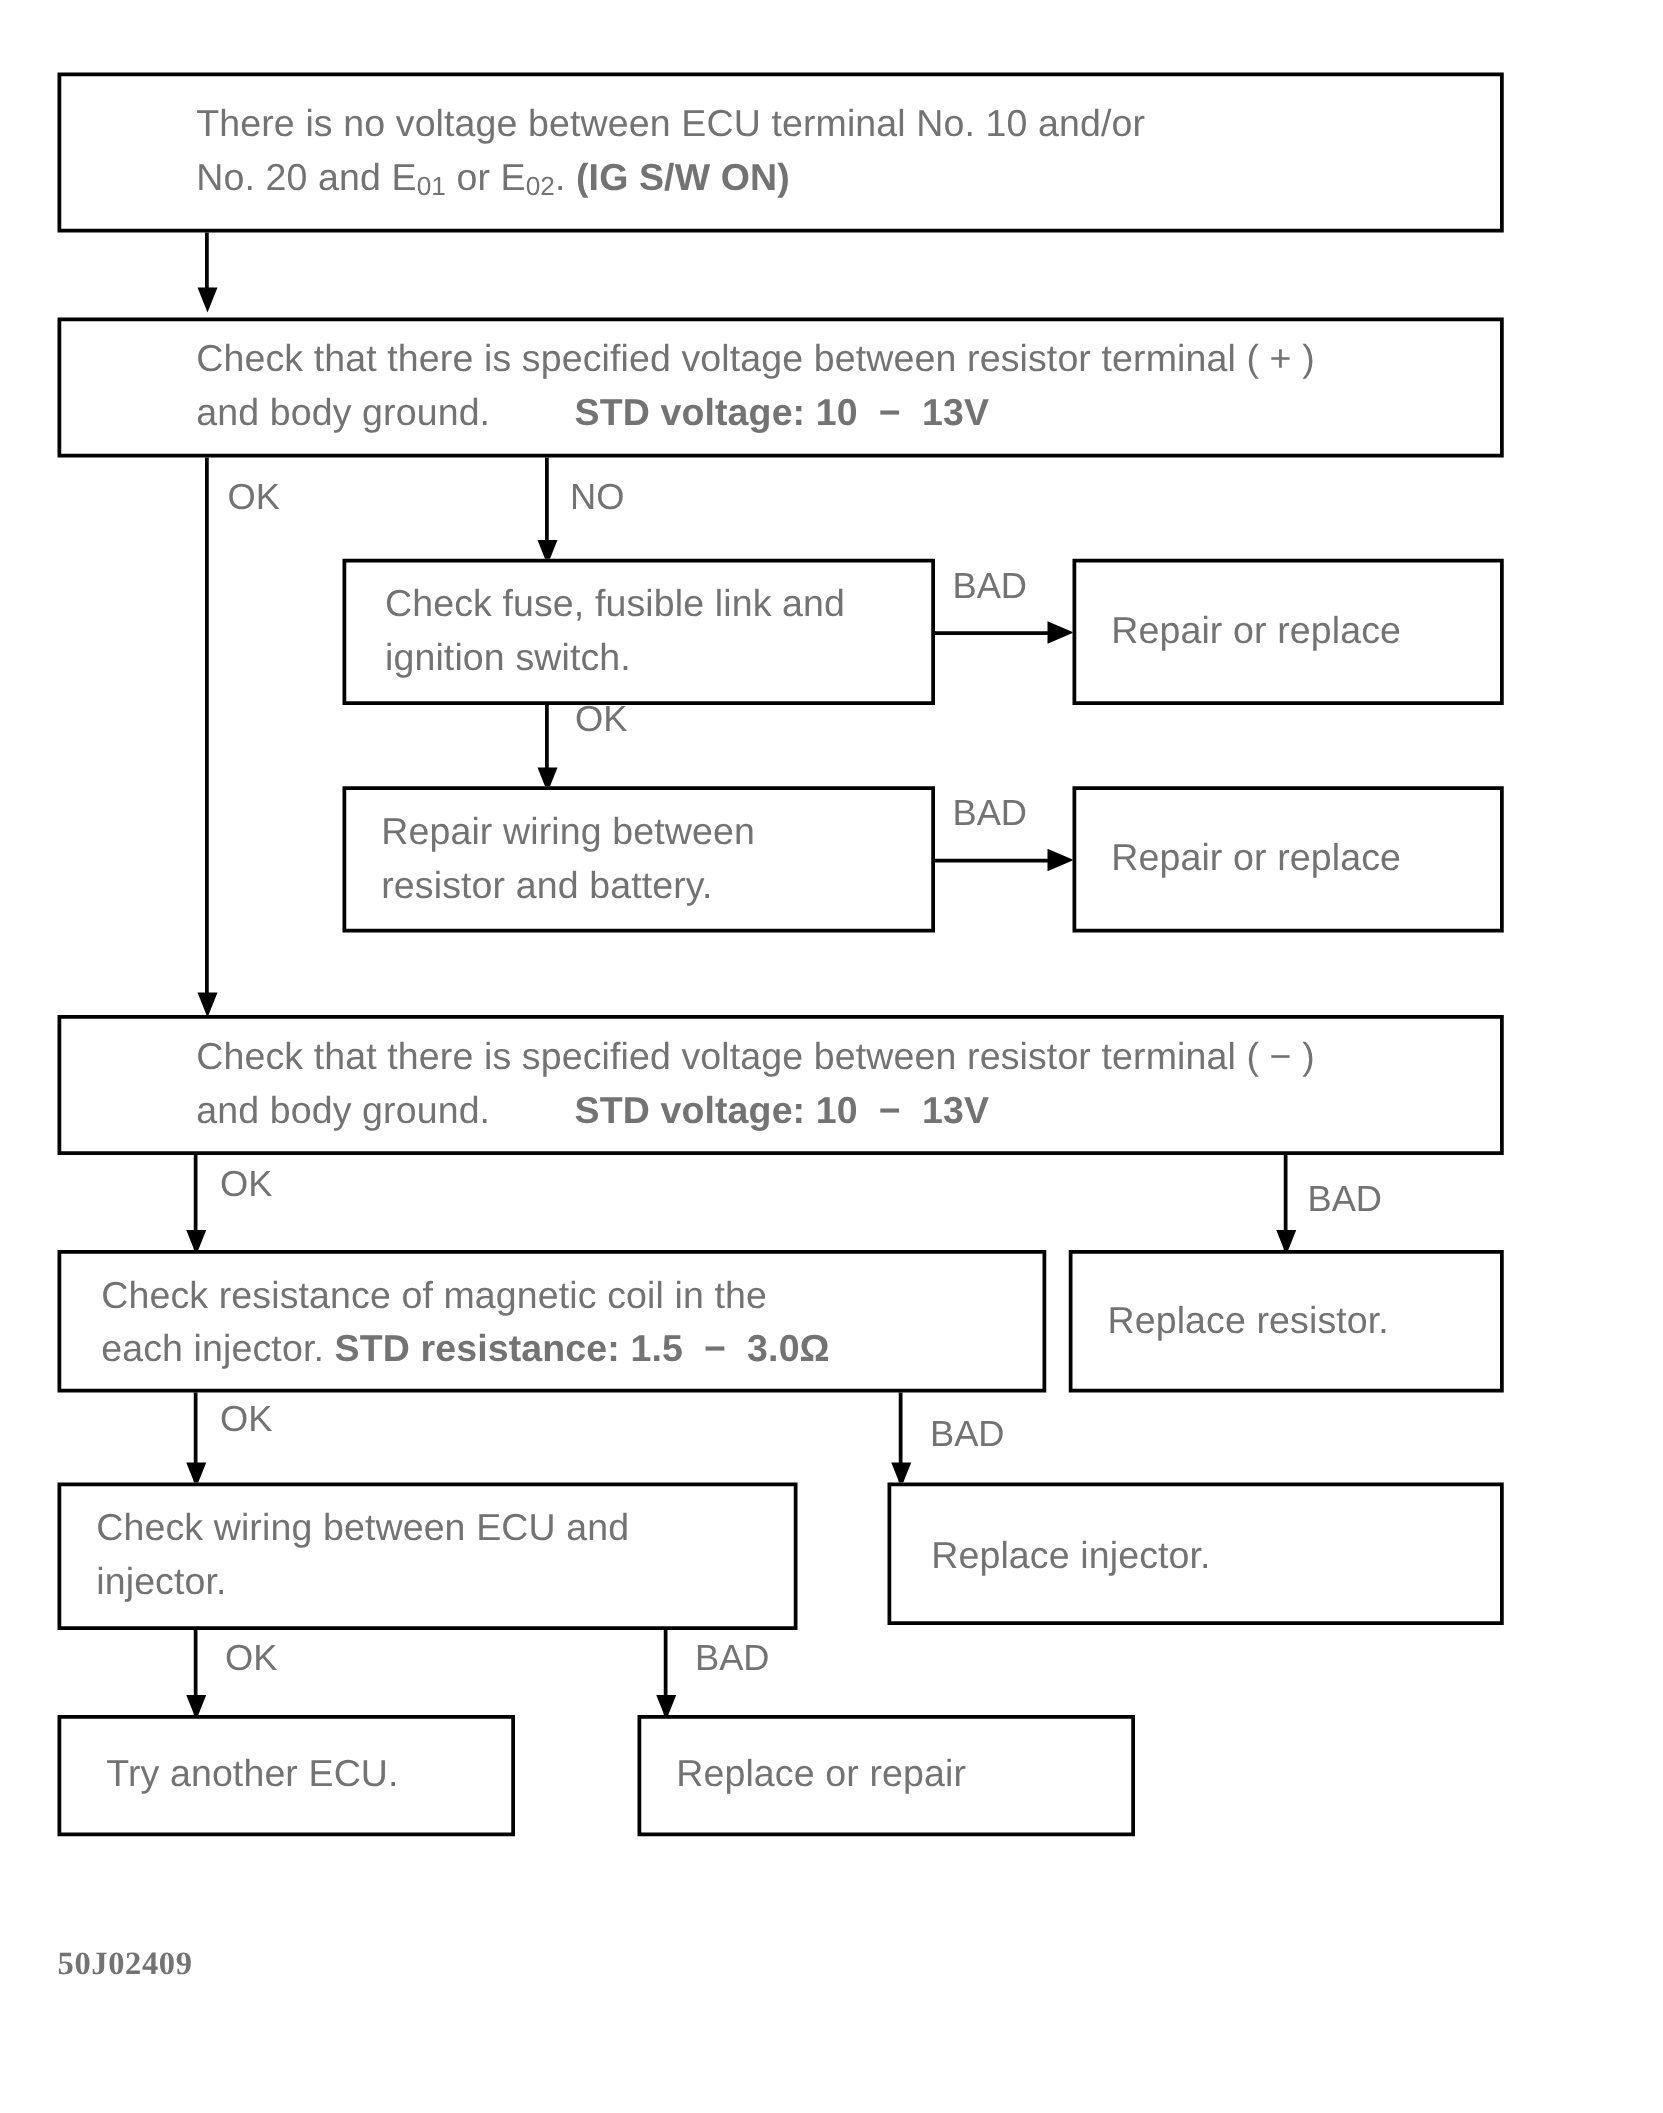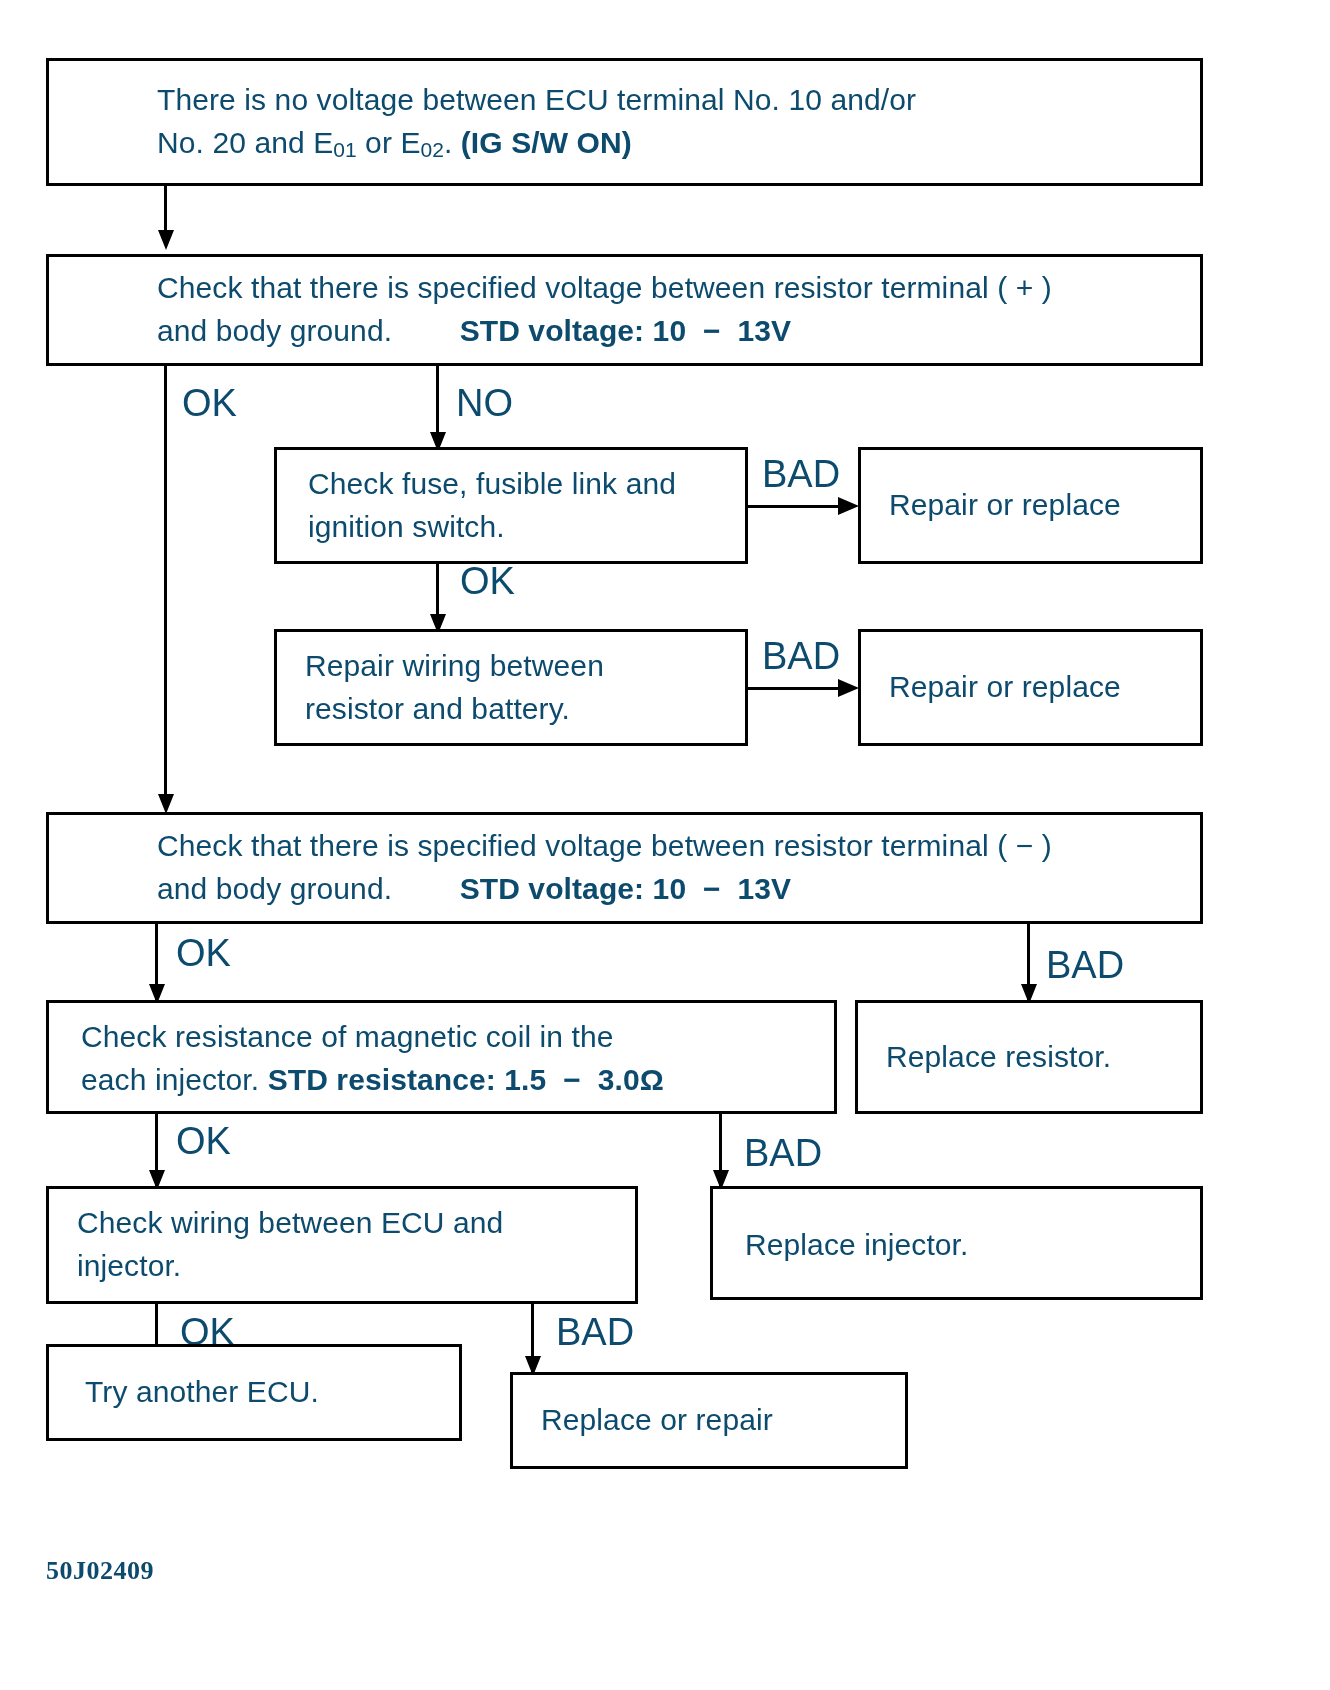--- a/index.html
+++ b/index.html
@@ -6,21 +6,21 @@
     margin: 0;
     padding: 0;
     background: #ffffff;
   }
   #page {
     position: relative;
     width: 1330px;
     height: 1690px;
     background: #ffffff;
     font-family: "Liberation Sans", sans-serif;
-    color: #0c4a6e;
+    color: #737373;
     overflow: hidden;
   }
   .node {
     position: absolute;
     box-sizing: border-box;
     border: 3px solid #000000;
     background: #ffffff;
     display: flex;
     flex-direction: column;
     justify-content: center;
@@ -39,21 +39,21 @@
   .sub {
     font-size: 0.70em;
     vertical-align: baseline;
     position: relative;
     top: 4px;
     letter-spacing: 0;
     text-align: center;
   }
   .edge-label {
     position: absolute;
-    font-size: 38px;
+    font-size: 29px;
     line-height: 1;
     white-space: pre;
   }
   .conn { position: absolute; }
   .conn .vline {
     position: absolute;
     width: 3px;
     background: #000000;
     left: 0;
     top: 0;
@@ -213,21 +213,21 @@
     <div class="arrow-down" style="left:-6px; top:52px;"></div>
   </div>
   <div class="edge-label" style="left:180px; top:1313px;">OK</div>
 
   <div class="conn" style="left:531px; top:1304px;">
     <div class="vline" style="height:68px;"></div>
     <div class="arrow-down" style="left:-6px; top:52px;"></div>
   </div>
   <div class="edge-label" style="left:556px; top:1313px;">BAD</div>
 
-  <div class="node pad-xs" style="left:46px; top:1344px; width:416px; height:97px;padding-left:36px;">
+  <div class="node pad-xs" style="left:46px; top:1372px; width:366px; height:97px;padding-left:36px;">
     <span class="line">Try another ECU.</span>
   </div>
 
   <div class="node pad-xs" style="left:510px; top:1372px; width:398px; height:97px;">
     <span class="line">Replace or repair</span>
   </div>
 
   <div id="caption">50J02409</div>
 
 </div>

